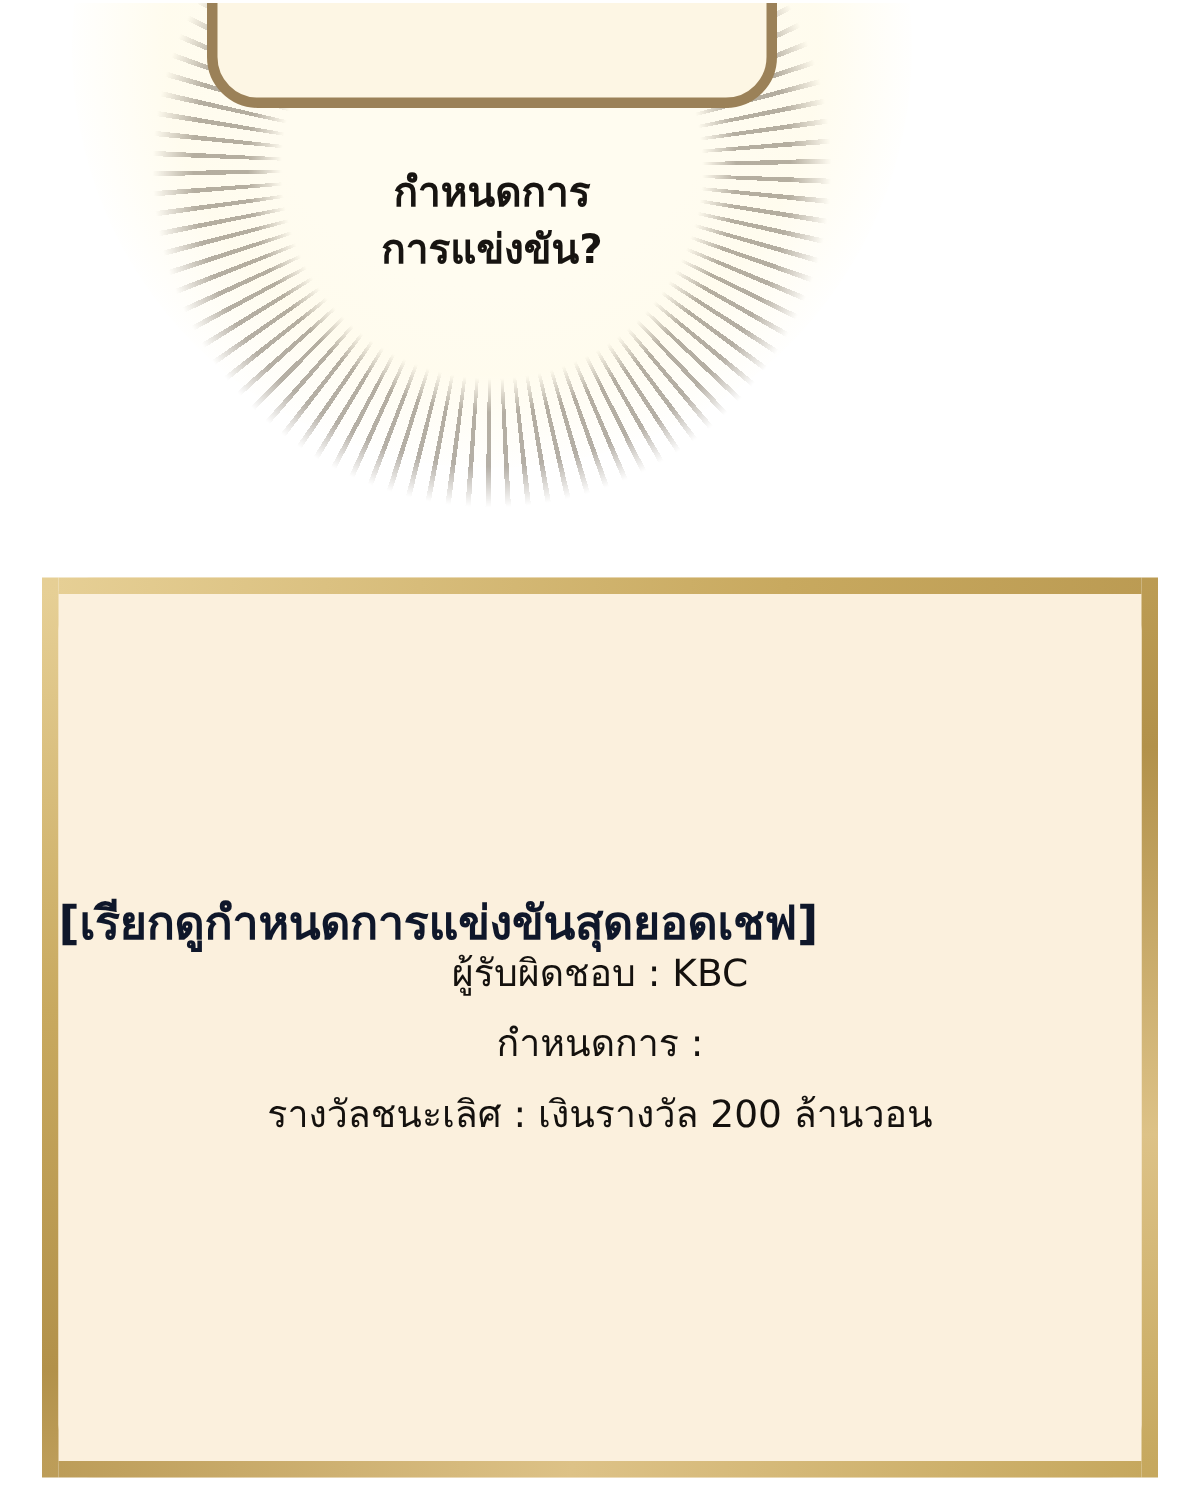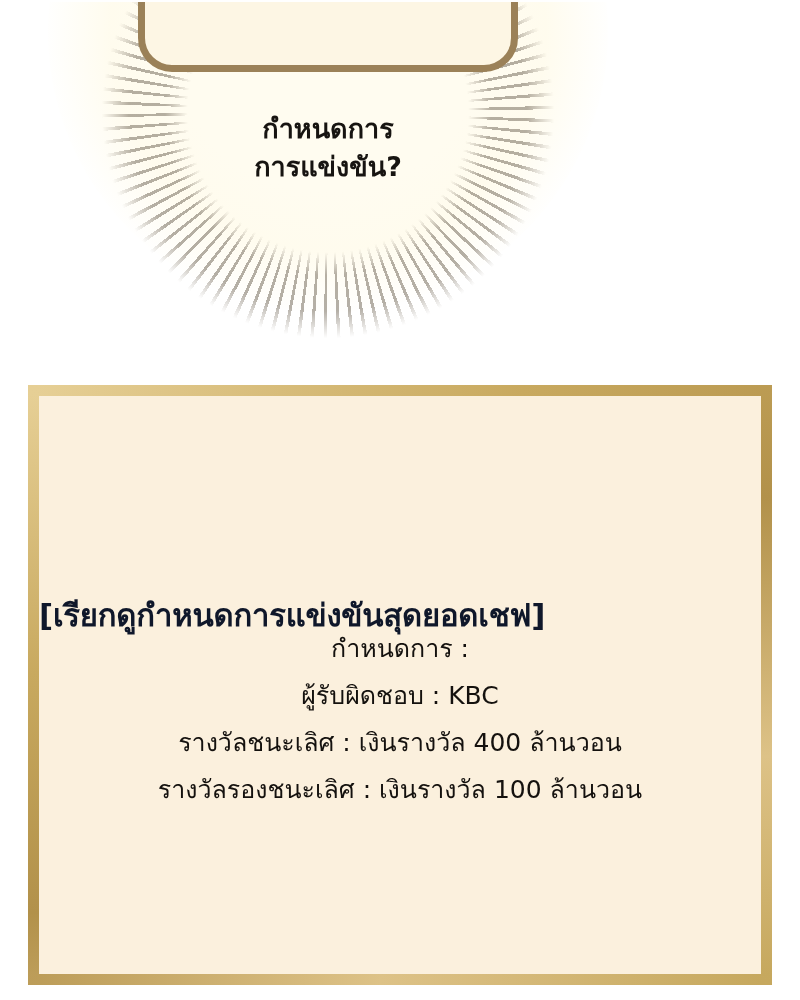--- a/index.html
+++ b/index.html
@@ -158,19 +158,18 @@
   <div class="dark-shape"></div>
   <div class="bubble"></div>
   <div class="bubble-text">กำหนดการ
 การแข่งขัน?</div>
 </div>
 
 <div class="card">
   <div class="card-inner">
     <div class="card-title">[เรียกดูกำหนดการแข่งขันสุดยอดเชฟ]</div>
     <div class="lines">
+      <div class="line">ผู้รับผิดชอบ : KBC</div>
       <div class="line">กำหนดการ :</div>
-      <div class="line">ผู้รับผิดชอบ : KBC</div>
-      <div class="line">รางวัลชนะเลิศ : เงินรางวัล 400 ล้านวอน</div>
-      <div class="line">รางวัลรองชนะเลิศ : เงินรางวัล 100 ล้านวอน</div>
+      <div class="line">รางวัลชนะเลิศ : เงินรางวัล 200 ล้านวอน</div>
     </div>
   </div>
 </div>
 
 </body></html>

